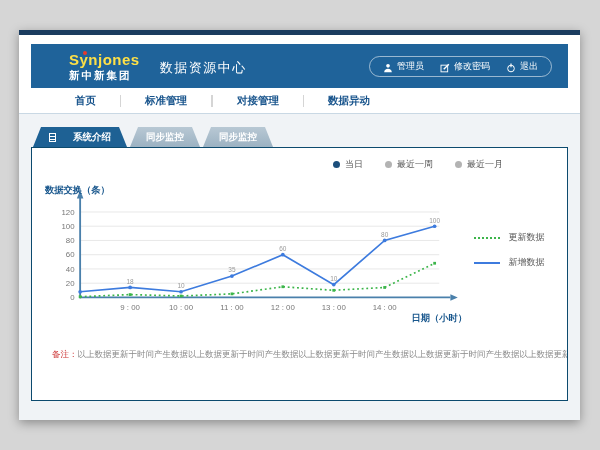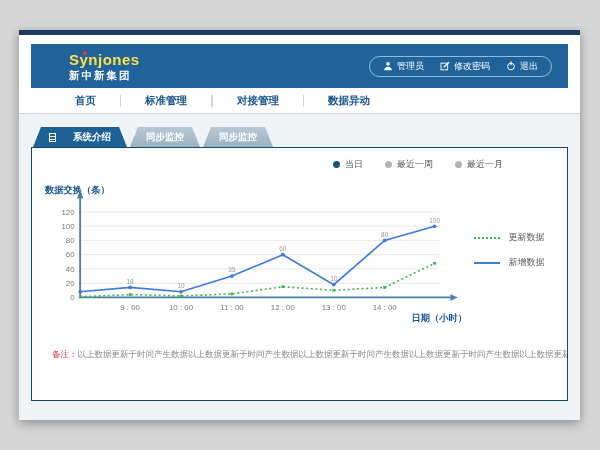--- a/index.html
+++ b/index.html
@@ -12,21 +12,21 @@
   .header-wrap { padding:9px 12px 0 12px; background:#fff; }
   .header { background:#1f639a; height:44px; display:flex; align-items:center; padding:0 16px 0 38px; }
   .logo { display:flex; flex-direction:column; line-height:1; position:relative; }
   .logo-mark { color:#fde047; font-weight:bold; font-size:15px; letter-spacing:.5px; position:relative; }
   .red-dot { position:absolute; width:4px; height:4px; border-radius:50%; background:#e8392b; top:-1px; left:14px; }
   .logo-sub { color:#fff; font-weight:bold; font-size:10.5px; letter-spacing:2px; margin-top:3px; }
   .app-title { color:#fff; font-size:13px; letter-spacing:1.5px; margin-left:20px; margin-top:4px; }
   .spacer { flex:1; }
   .user-pill { display:flex; align-items:center; gap:16px; border:1px solid rgba(255,255,255,.55);
                border-radius:11px; padding:3px 13px; }
-  .pill-item { display:flex; align-items:center; gap:4px; color:#fff; font-size:9px; cursor:pointer; white-space:nowrap; }
+  .pill-item { display:flex; align-items:flex-end; gap:4px; color:#fff; font-size:9px; cursor:pointer; white-space:nowrap; }
   .pill-item svg { display:block; }
 
   .navbar { background:#fff; height:26px; display:flex; align-items:center; padding-left:32px;
             border-bottom:1px solid #c9d8e4;text-align:center; }
   .nav-item { color:#18548c; font-weight:bold; font-size:10.5px; padding:0 24px; cursor:pointer; white-space:nowrap; }
   .nav-div { width:1px; height:12px; background:#d5d5d5; }
 
   .content { flex:1; background:#f0f3f6; padding:13px 12px 0 12px; display:flex; flex-direction:column; }
   .tabs { display:flex; align-items:flex-end; height:20px; margin-left:2px; }
   .tab { height:20px; display:flex; align-items:center; gap:17px; padding:0 16px; font-size:9.5px; font-weight:bold;
@@ -59,20 +59,21 @@
 <div class="window">
   <div class="top-strip"></div>
 
   <div class="header-wrap">
     <div class="header">
       <div class="logo">
         <span class="logo-mark">Synjones</span>
         <span class="red-dot"></span>
         <span class="logo-sub">新中新集团</span>
       </div>
+      <div class="app-title">数据资源中心</div>
       <div class="spacer"></div>
       <div class="user-pill">
         <div class="pill-item">
           <span>
               <svg width="10" height="10" viewBox="0 0 12 12">
                 <circle cx="6" cy="3.4" r="2.2" fill="#fff"></circle>
                 <path d="M1.4 11c0-2.6 2.1-4.1 4.6-4.1S10.6 8.4 10.6 11z" fill="#fff"></path>
               </svg>
             </span>
           <span>管理员</span>

